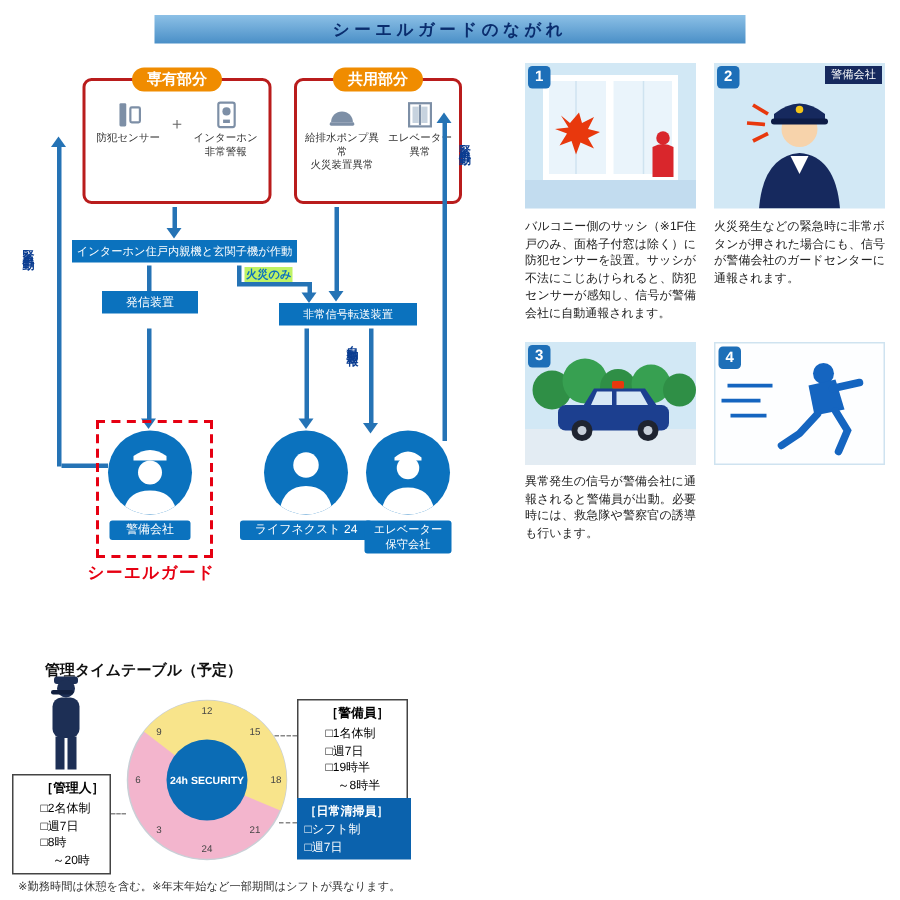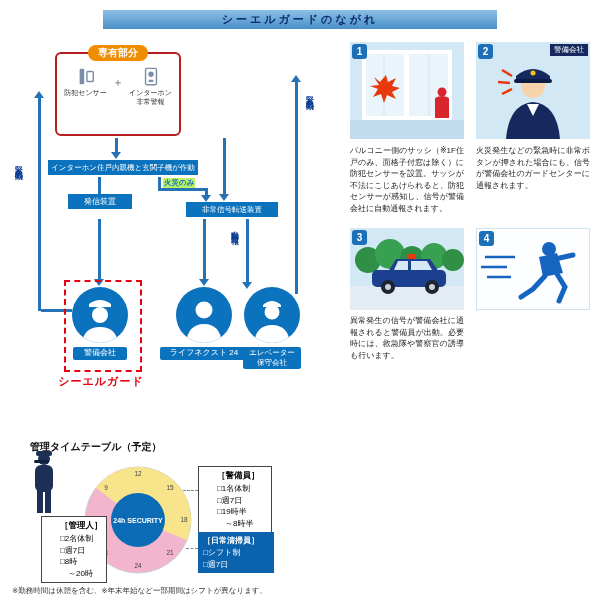--- a/index.html
+++ b/index.html
@@ -78,20 +78,43 @@
           <rect x="5" y="1.5" width="12" height="18" rx="1.5" fill="#fff" stroke="#7d8fa6" stroke-width="1.6"></rect>
           <circle cx="11" cy="8" r="3" fill="#7d8fa6"></circle>
           <rect x="8.5" y="14" width="5" height="2.5" fill="#7d8fa6"></rect>
         </svg>
         <div class="lbl">インターホン
 非常警報</div>
       </div>
     </div>
   </div>
 
+  <div class="abs obox" style="left:196px;top:52px;width:112px;height:84px;">
+    <div class="otab">共用部分</div>
+    <div class="cellrow">
+      <div class="cell" style="width:56px;">
+        <svg width="20" height="20" viewBox="0 0 22 22">
+          <path d="M3 16 A8 8 0 0 1 19 16 Z" fill="#7d8fa6"></path>
+          <rect x="2" y="16" width="18" height="2.5" rx="1" fill="#7d8fa6"></rect>
+        </svg>
+        <div class="lbl">給排水ポンプ異常
+火災装置異常</div>
+      </div>
+      <div class="cell" style="width:48px;">
+        <svg width="20" height="20" viewBox="0 0 22 22">
+          <rect x="3" y="2" width="16" height="17" fill="none" stroke="#7d8fa6" stroke-width="1.6"></rect>
+          <rect x="5.5" y="4.5" width="4.5" height="12" fill="#c7d3df"></rect>
+          <rect x="12" y="4.5" width="4.5" height="12" fill="#c7d3df"></rect>
+          <rect x="10.2" y="3" width="1.6" height="15" fill="#7d8fa6"></rect>
+        </svg>
+        <div class="lbl">エレベーター
+異常</div>
+      </div>
+    </div>
+  </div>
 
   <div class="abs vline" style="left:115px;top:138px;height:15px;"></div>
   <div class="abs arrd" style="left:111px;top:152px;"></div>
   <div class="abs vline" style="left:223px;top:138px;height:57px;"></div>
   <div class="abs arrd" style="left:219px;top:194px;"></div>
 
   <div class="abs bluebox" style="left:48px;top:160px;width:150px;height:15px;font-size:7.5px;">
     <span>インターホン住戸内親機と玄関子機が作動</span>
   </div>
 
@@ -263,21 +286,21 @@
   <div class="abs dash" style="left:74px;top:542px;width:10px;"></div>
 
   <div class="abs legend" style="left:198px;top:466px;width:74px;">
     <div class="lt">［警備員］</div>
     <div class="li">□1名体制</div>
     <div class="li">□週7日</div>
     <div class="li">□19時半</div>
     <div class="li">　～8時半</div>
   </div>
 
-  <div class="abs legend" style="left:8px;top:516px;width:66px;margin-left:33px;">
+  <div class="abs legend" style="left:8px;top:516px;width:66px;">
     <div class="lt">［管理人］</div>
     <div class="li">□2名体制</div>
     <div class="li">□週7日</div>
     <div class="li">□8時</div>
     <div class="li">　～20時</div>
   </div>
 
   <div class="abs legendblue" style="left:198px;top:532px;width:76px;">
     <div class="lt">［日常清掃員］</div>
     <div class="li">□シフト制</div>

